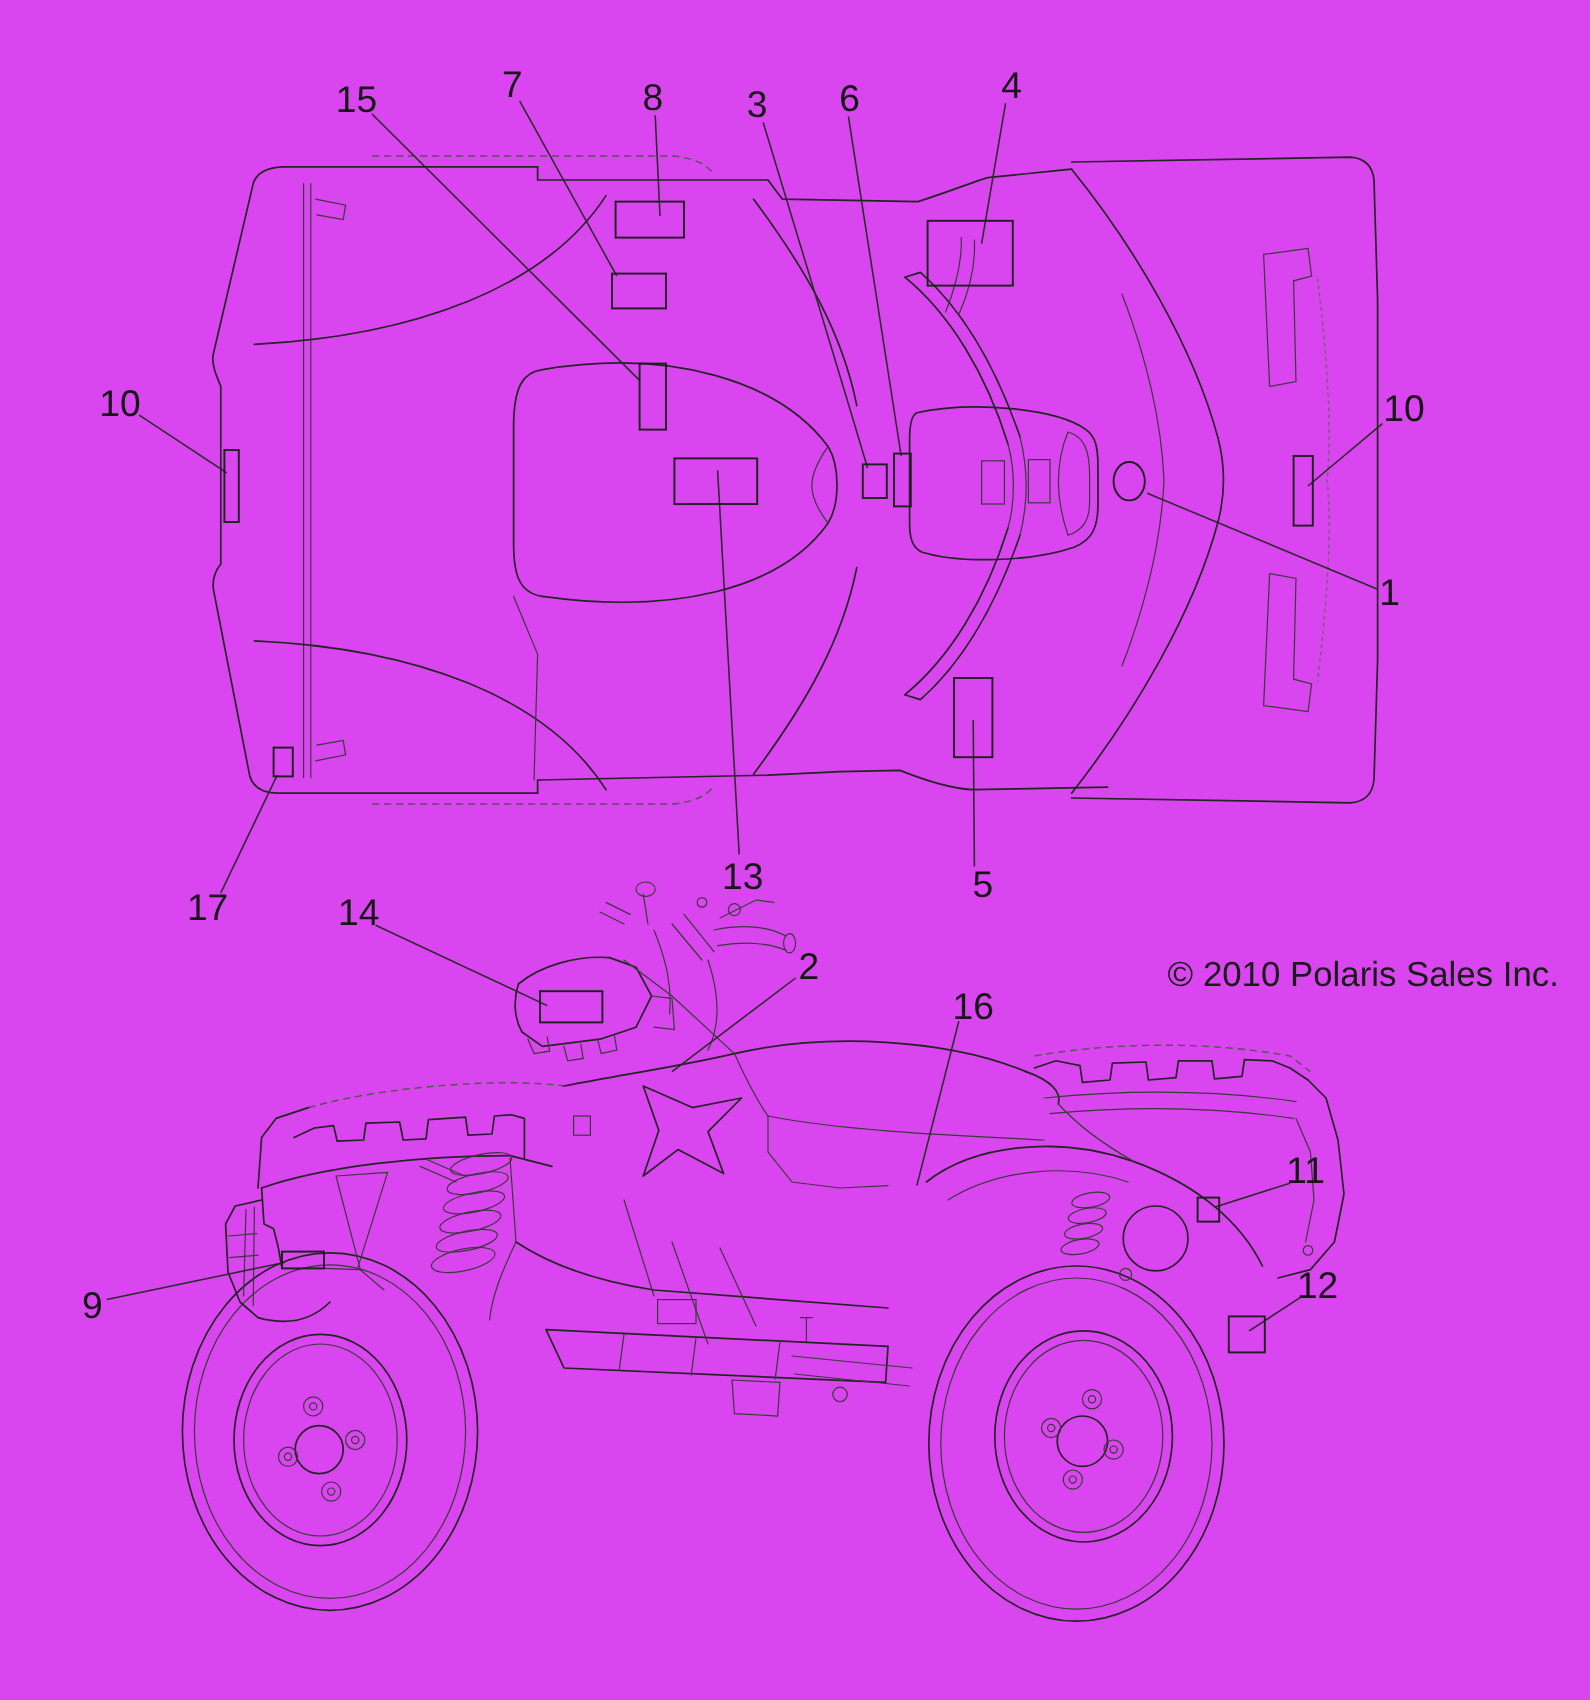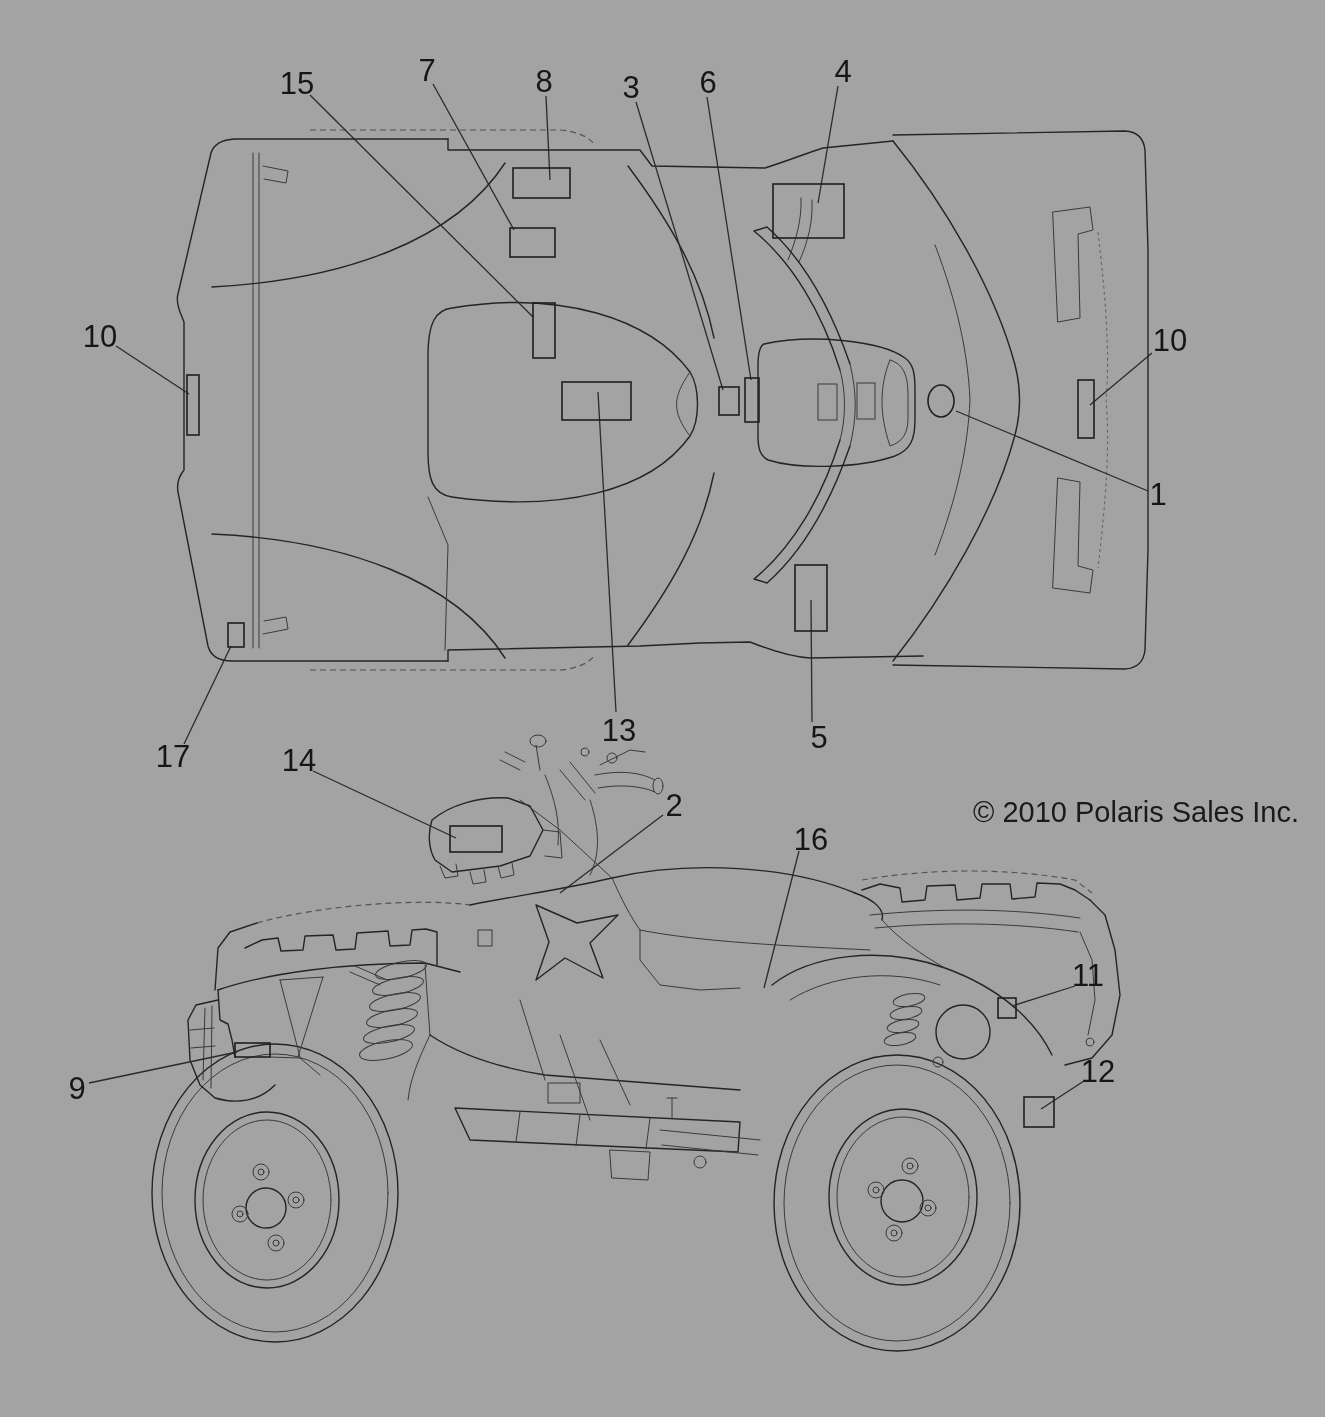--- a/index.html
+++ b/index.html
@@ -1,16 +1,16 @@
 <!DOCTYPE html>
 <html><head>
 <meta charset="utf-8">
 <style>
   html,body{margin:0;padding:0;background:#ffffff;}
-  .page{position:relative;width:1325px;height:1417px;background:#a3a3a3;overflow:hidden;
+  .page{position:relative;width:1325px;height:1417px;background:#d946ef;overflow:hidden;
         font-family:"Liberation Sans", sans-serif;}
   svg{display:block;}
   .callout-label{font-family:"Liberation Sans", sans-serif;font-size:31px;fill:#161616;}
   .copyright{font-family:"Liberation Sans", sans-serif;font-size:29px;fill:#1a1a1a;}
   .art{stroke:#242424;fill:none;stroke-width:1.4;stroke-linecap:round;stroke-linejoin:round;}
   .art-thin{stroke:#3a3a3a;fill:none;stroke-width:1;stroke-linecap:round;}
   .art-dash{stroke:#555;fill:none;stroke-width:1.2;stroke-dasharray:6 4;}
   .art-dot{stroke:#666;fill:none;stroke-width:1.1;stroke-dasharray:3 3;}
   .leader{stroke:#2b2b2b;stroke-width:1.3;fill:none;}
   .decal{stroke:#1f1f1f;stroke-width:1.6;fill:none;}

